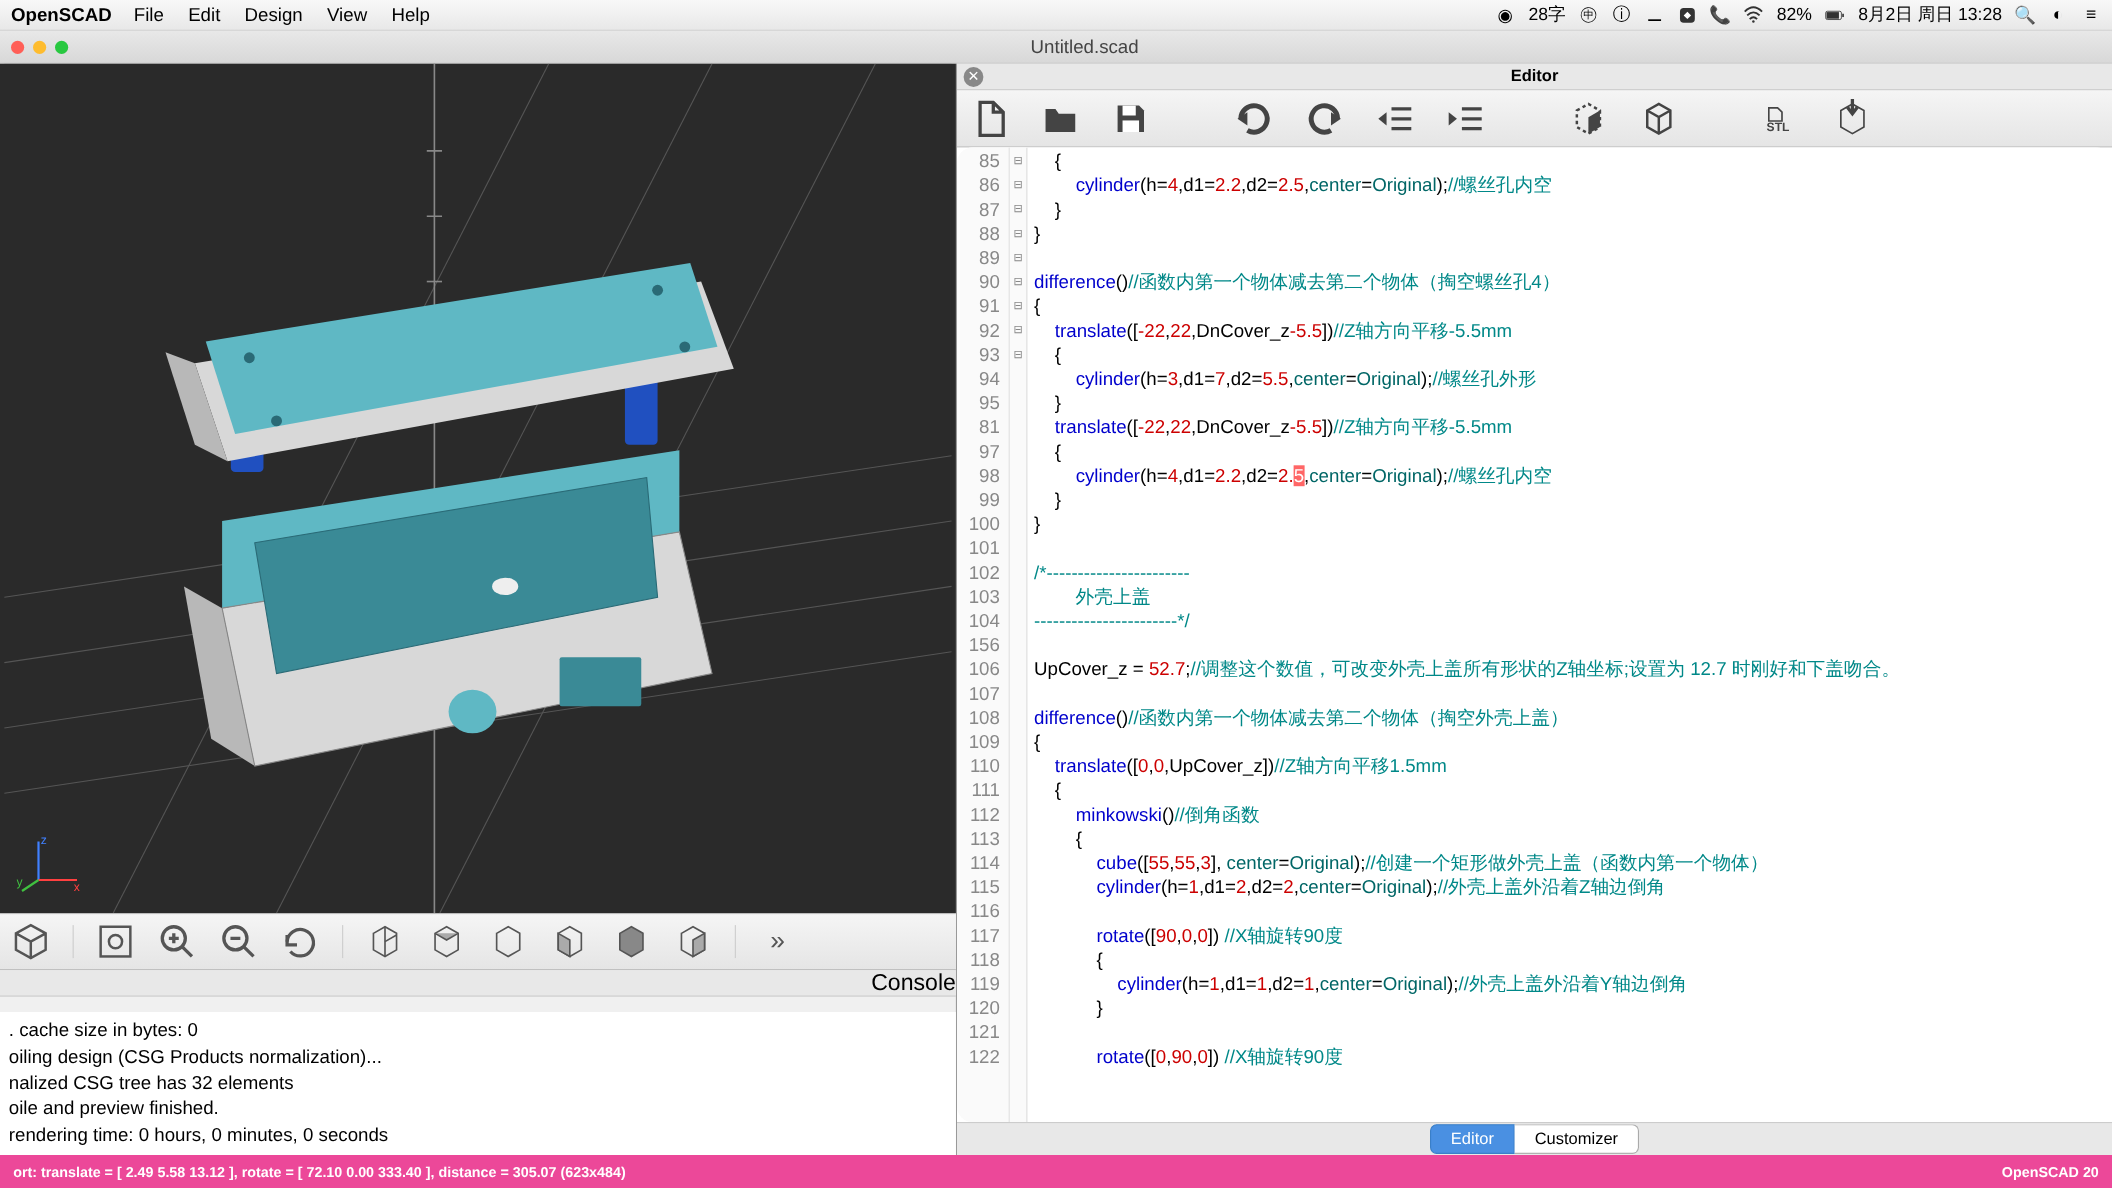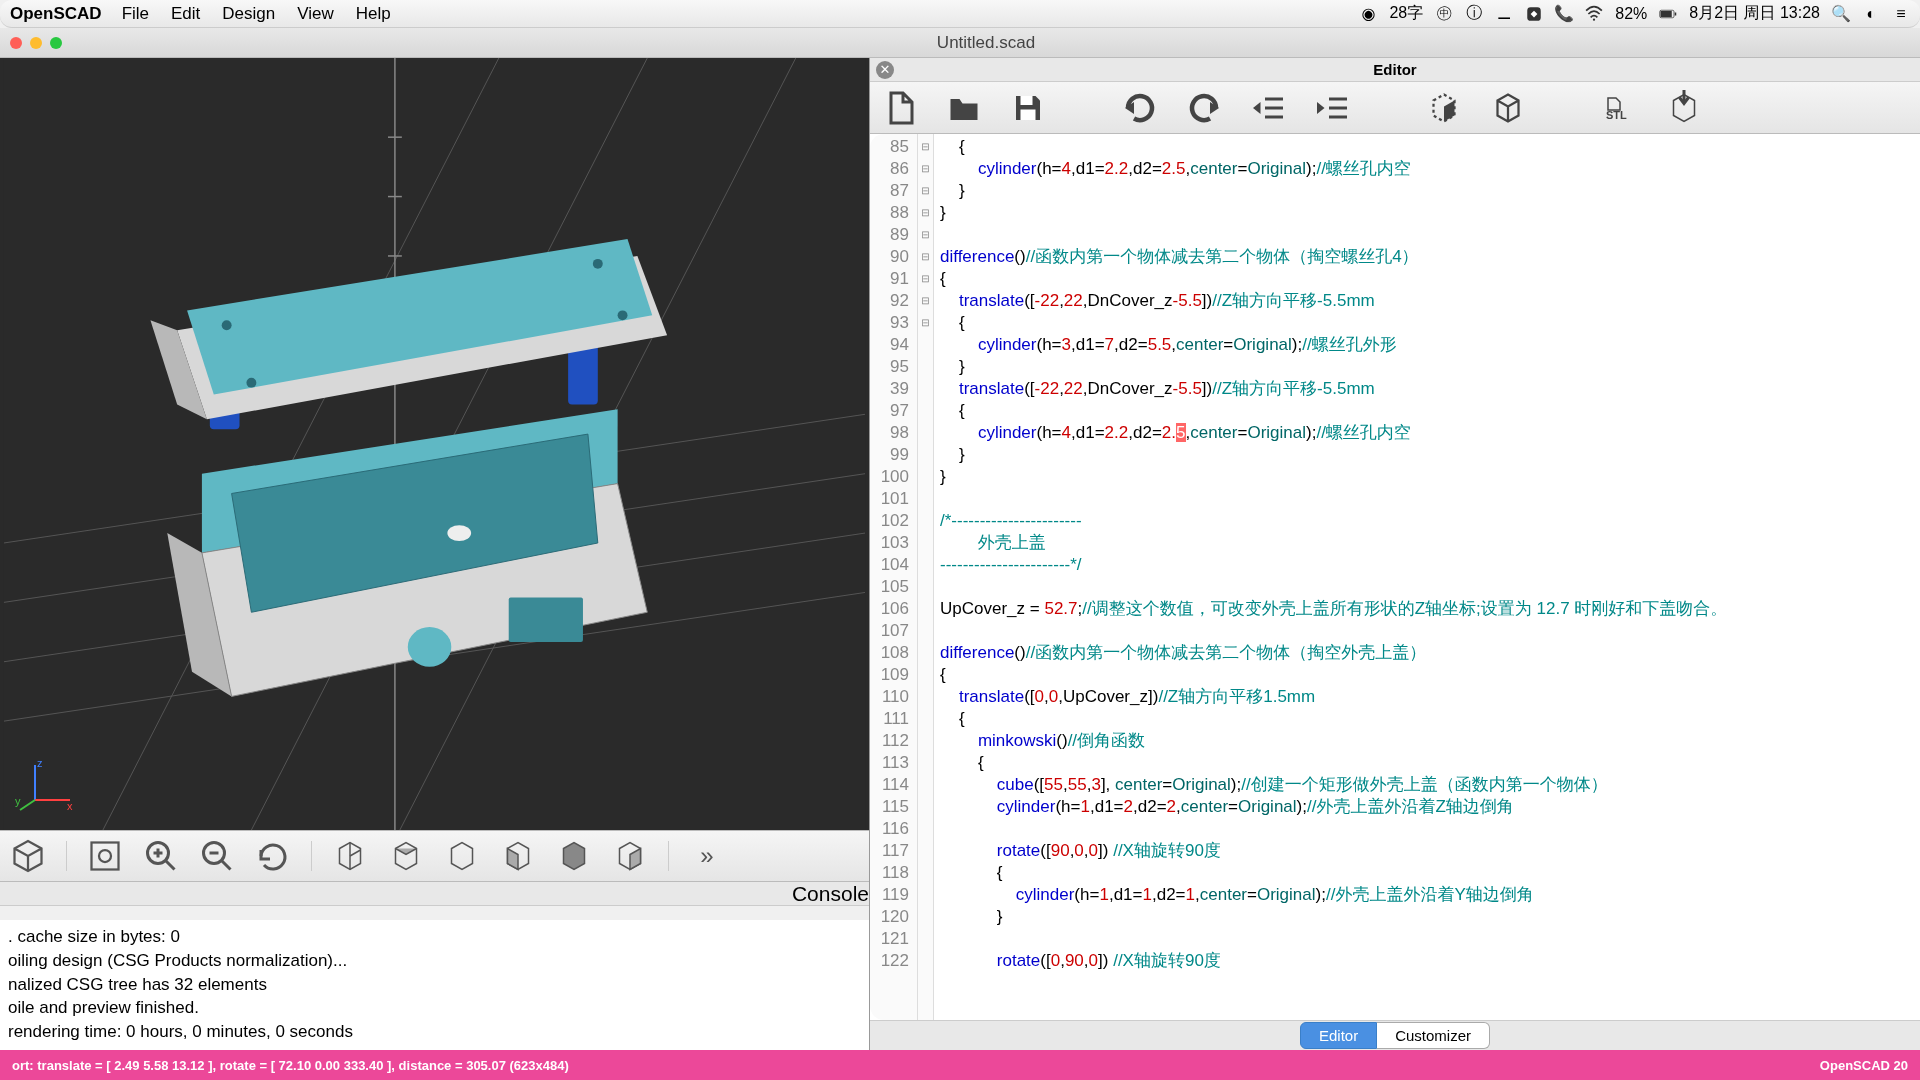--- a/index.html
+++ b/index.html
@@ -1,18 +1,18 @@
 <!DOCTYPE html>
 <html><head>
   <meta charset="utf-8">
   <style>
     * { margin: 0; padding: 0; box-sizing: border-box; font-family: -apple-system, BlinkMacSystemFont, "Helvetica Neue", sans-serif; }
     body { width: 1920px; height: 1080px; overflow: hidden; background: #f0f0f0; }
     
-    .menubar { height: 28px; background: linear-gradient(#f8f8f8, #e8e8e8); display: flex; align-items: center; padding: 0 10px; border-bottom: 1px solid #ccc; font-size: 17px; border-radius: 12px; }
+    .menubar { height: 28px; background: linear-gradient(#f8f8f8, #e8e8e8); display: flex; align-items: center; padding: 0 10px; border-bottom: 1px solid #ccc; font-size: 17px; }
     .menubar .app-name { font-weight: bold; margin-right: 20px; }
     .menubar .menu-item { margin-right: 22px; cursor: pointer; }
     .menubar .spacer { flex: 1; }
     .menubar .status-item { margin-left: 12px; font-size: 16px; display: flex; align-items: center; }
     .menubar .status-icon { width: 18px; height: 18px; display: inline-flex; align-items: center; justify-content: center; }
     
     .titlebar { height: 30px; background: linear-gradient(#e8e8e8, #d8d8d8); display: flex; align-items: center; padding: 0 10px; border-bottom: 1px solid #bbb; }
     .traffic-lights { display: flex; gap: 8px; }
     .traffic-light { width: 12px; height: 12px; border-radius: 50%; }
     .tl-red { background: #ff5f57; }
@@ -354,30 +354,30 @@
           <div>86</div>
           <div>87</div>
           <div>88</div>
           <div>89</div>
           <div>90</div>
           <div>91</div>
           <div>92</div>
           <div>93</div>
           <div>94</div>
           <div>95</div>
-          <div>39</div>
+          <div>81</div>
           <div>97</div>
           <div>98</div>
           <div>99</div>
           <div>100</div>
           <div>101</div>
           <div>102</div>
           <div>103</div>
           <div>104</div>
-          <div>105</div>
+          <div>156</div>
           <div>106</div>
           <div>107</div>
           <div>108</div>
           <div>109</div>
           <div>110</div>
           <div>111</div>
           <div>112</div>
           <div>113</div>
           <div>114</div>
           <div>115</div>

